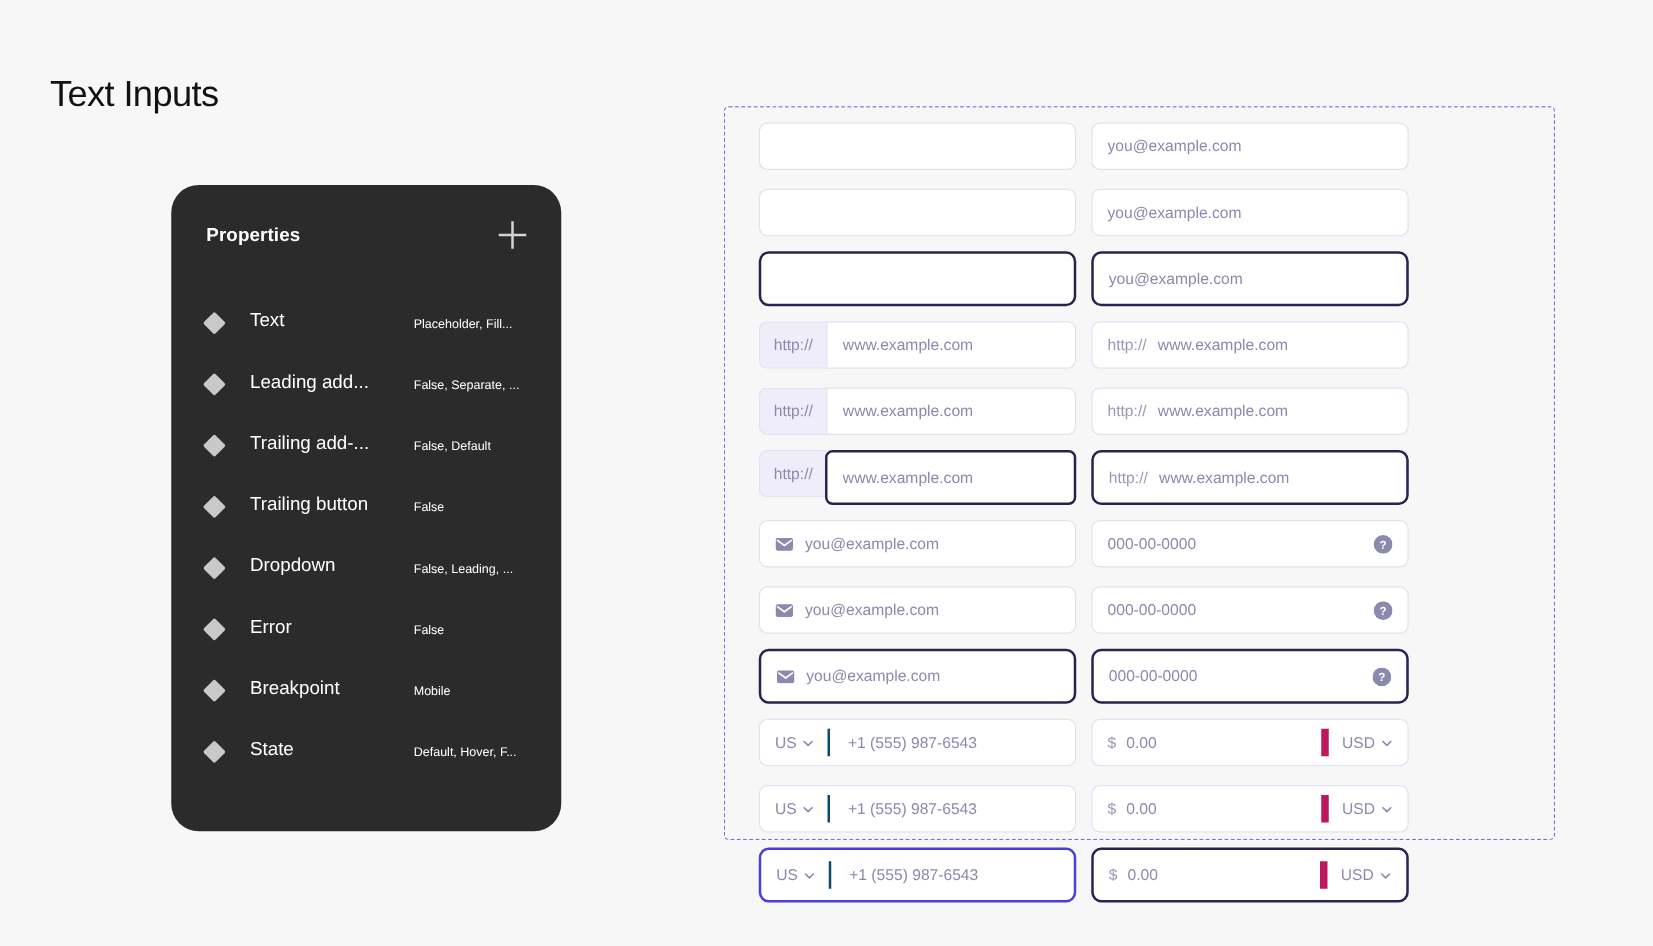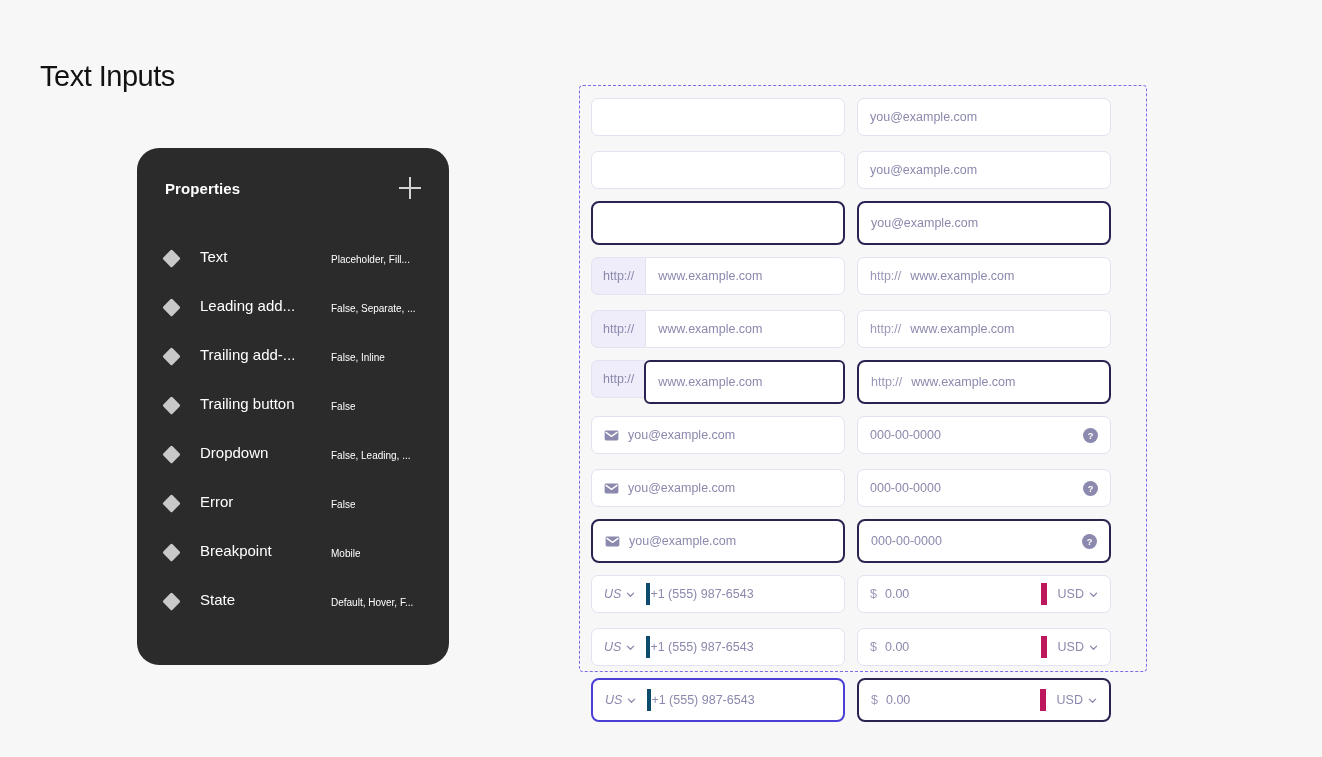--- a/index.html
+++ b/index.html
@@ -97,26 +97,26 @@
     color: #ffffff;
     white-space: nowrap;
     overflow: hidden;
   }
 
   
   .showcase {
     position: absolute;
     left: 579px;
     top: 85px;
-    width: 568px;
+    width: 665px;
     height: 587px;
     border: 1.6px dashed #7b6ce8;
     border-radius: 4px;
     box-sizing: border-box;
-    padding: 9px 11px;
+    padding: 9px 27px;
   }
   .grid {
     display: flex;
     flex-direction: column;
     gap: 9px;
   }
   .grid-row {
     display: flex;
     gap: 12px;
   }
@@ -223,25 +223,24 @@
   .sel {
     display: flex;
     align-items: center;
     font-size: 12.5px;
     color: #8b89ad;
     flex: 0 0 auto;
     white-space: nowrap;
   }
   .sel-lead {
     padding-right: 11px;
-    margin-right: 0;
-    border-right: 4px solid #0c4a6e;
+    margin-right: 14px;
+    border-right: 2px solid #0c4a6e;
     height: 22px;
     align-self: center;
-    font-style: italic;
   }
   .sel-trail {
     margin-left: auto;
     padding-left: 11px;
     border-left: 6px solid #be185d;
     height: 22px;
   }
   .cur-sym {
     color: #9a98b8;
     margin-right: 8px;
@@ -264,21 +263,21 @@
     <span class="prop-value">Placeholder, Fill...</span>
   </div>
   <div class="prop-row">
     <span class="prop-diamond"></span>
     <span class="prop-label">Leading add...</span>
     <span class="prop-value">False, Separate, ...</span>
   </div>
   <div class="prop-row">
     <span class="prop-diamond"></span>
     <span class="prop-label">Trailing add-...</span>
-    <span class="prop-value">False, Inline</span>
+    <span class="prop-value">False, Default</span>
   </div>
   <div class="prop-row">
     <span class="prop-diamond"></span>
     <span class="prop-label">Trailing button</span>
     <span class="prop-value">False</span>
   </div>
   <div class="prop-row">
     <span class="prop-diamond"></span>
     <span class="prop-label">Dropdown</span>
     <span class="prop-value">False, Leading, ...</span>

